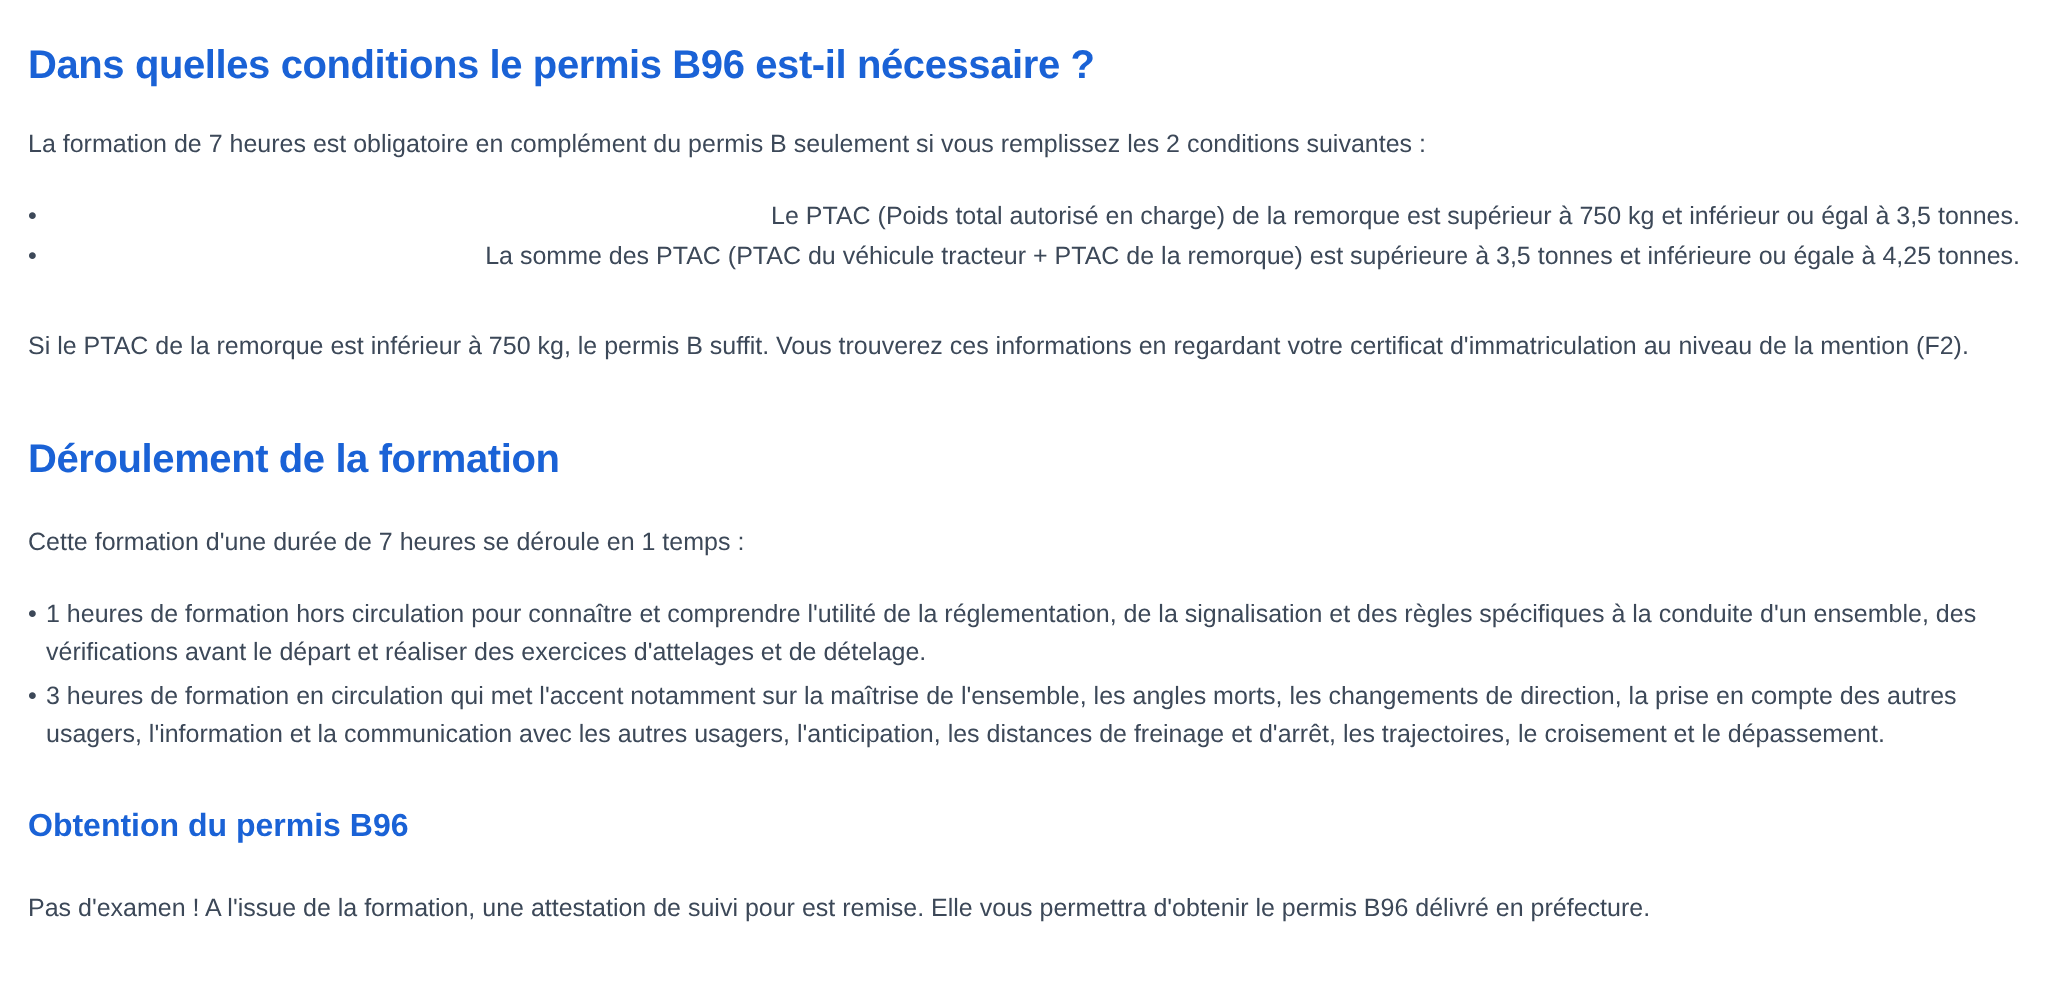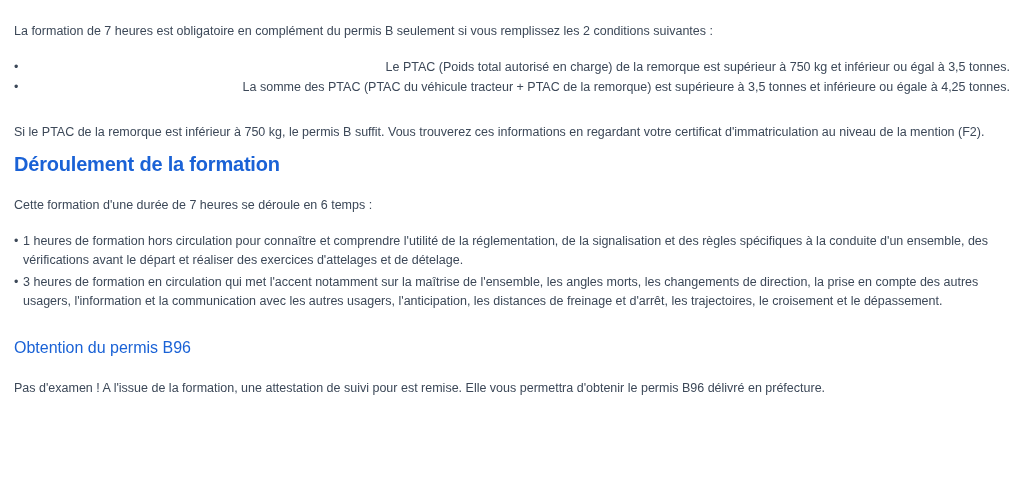--- a/index.html
+++ b/index.html
@@ -19,27 +19,27 @@
     box-sizing: border-box;
   }
   h2.section-title {
     color: #1a62d6;
     font-size: 20px;
     font-weight: bold;
     margin: 0 0 18px 0;
     letter-spacing: -0.2px;
   }
   h2.section-title.second {
-    margin-top: 12px;
+    margin-top: 37px;
     margin-bottom: 20px;
   }
   h3.sub-title {
     color: #1a62d6;
     font-size: 16px;
-    font-weight: normal;
+    font-weight: bold;
     margin: 28px 0 22px 0;
   }
   p.body-text {
     font-size: 12.5px;
     line-height: 1.45;
     margin: 0 0 8px 0;
     color: #3c4858;
   }
   p.body-text.spaced {
     margin-bottom: 18px;
@@ -74,37 +74,38 @@
     margin-bottom: 2px;
   }
   b, strong { font-weight: normal; }
   .gap-md { height: 16px; }
 </style>
 </head>
 <body>
 
 <div class="page">
 
+  <h2 class="section-title">Dans quelles conditions le permis B96 est-il nécessaire ?</h2>
 
   <p class="body-text spaced">
     <span>La formation de 7 heures est obligatoire </span><b>en complément du permis B</b><span> seulement si vous remplissez les 2 conditions suivantes :</span>
   </p>
 
   <ul class="bullet-list tight">
     <li>Le PTAC (Poids total autorisé en charge) de la remorque est supérieur à 750 kg et inférieur ou égal à 3,5 tonnes.</li>
     <li>La somme des PTAC (PTAC du véhicule tracteur + PTAC de la remorque) est supérieure à 3,5 tonnes et inférieure ou égale à 4,25 tonnes.</li>
   </ul>
 
   <div class="gap-md"></div>
 
   <p class="body-text">Si le PTAC de la remorque est inférieur à 750 kg, le permis B suffit. Vous trouverez ces informations en regardant votre certificat d'immatriculation au niveau de la mention (F2).</p>
 
   <h2 class="section-title second">Déroulement de la formation</h2>
 
-  <p class="body-text spaced">Cette formation d'une durée de 7 heures se déroule en 6 temps :</p>
+  <p class="body-text spaced">Cette formation d'une durée de 7 heures se déroule en 1 temps :</p>
 
   <ul class="bullet-list wide">
     <li>
       <b>1 heures de formation hors circulation</b><span> pour connaître et comprendre l'utilité de la réglementation, de la signalisation et des règles spécifiques à la conduite d'un ensemble, des vérifications avant le départ et réaliser des exercices d'attelages et de dételage.</span>
     </li>
     <li>
       <b>3 heures de formation en circulation</b><span> qui met l'accent notamment sur la maîtrise de l'ensemble, les angles morts, les changements de direction, la prise en compte des autres usagers, l'information et la communication avec les autres usagers, l'anticipation, les distances de freinage et d'arrêt, les trajectoires, le croisement et le dépassement.</span>
     </li>
   </ul>
 

